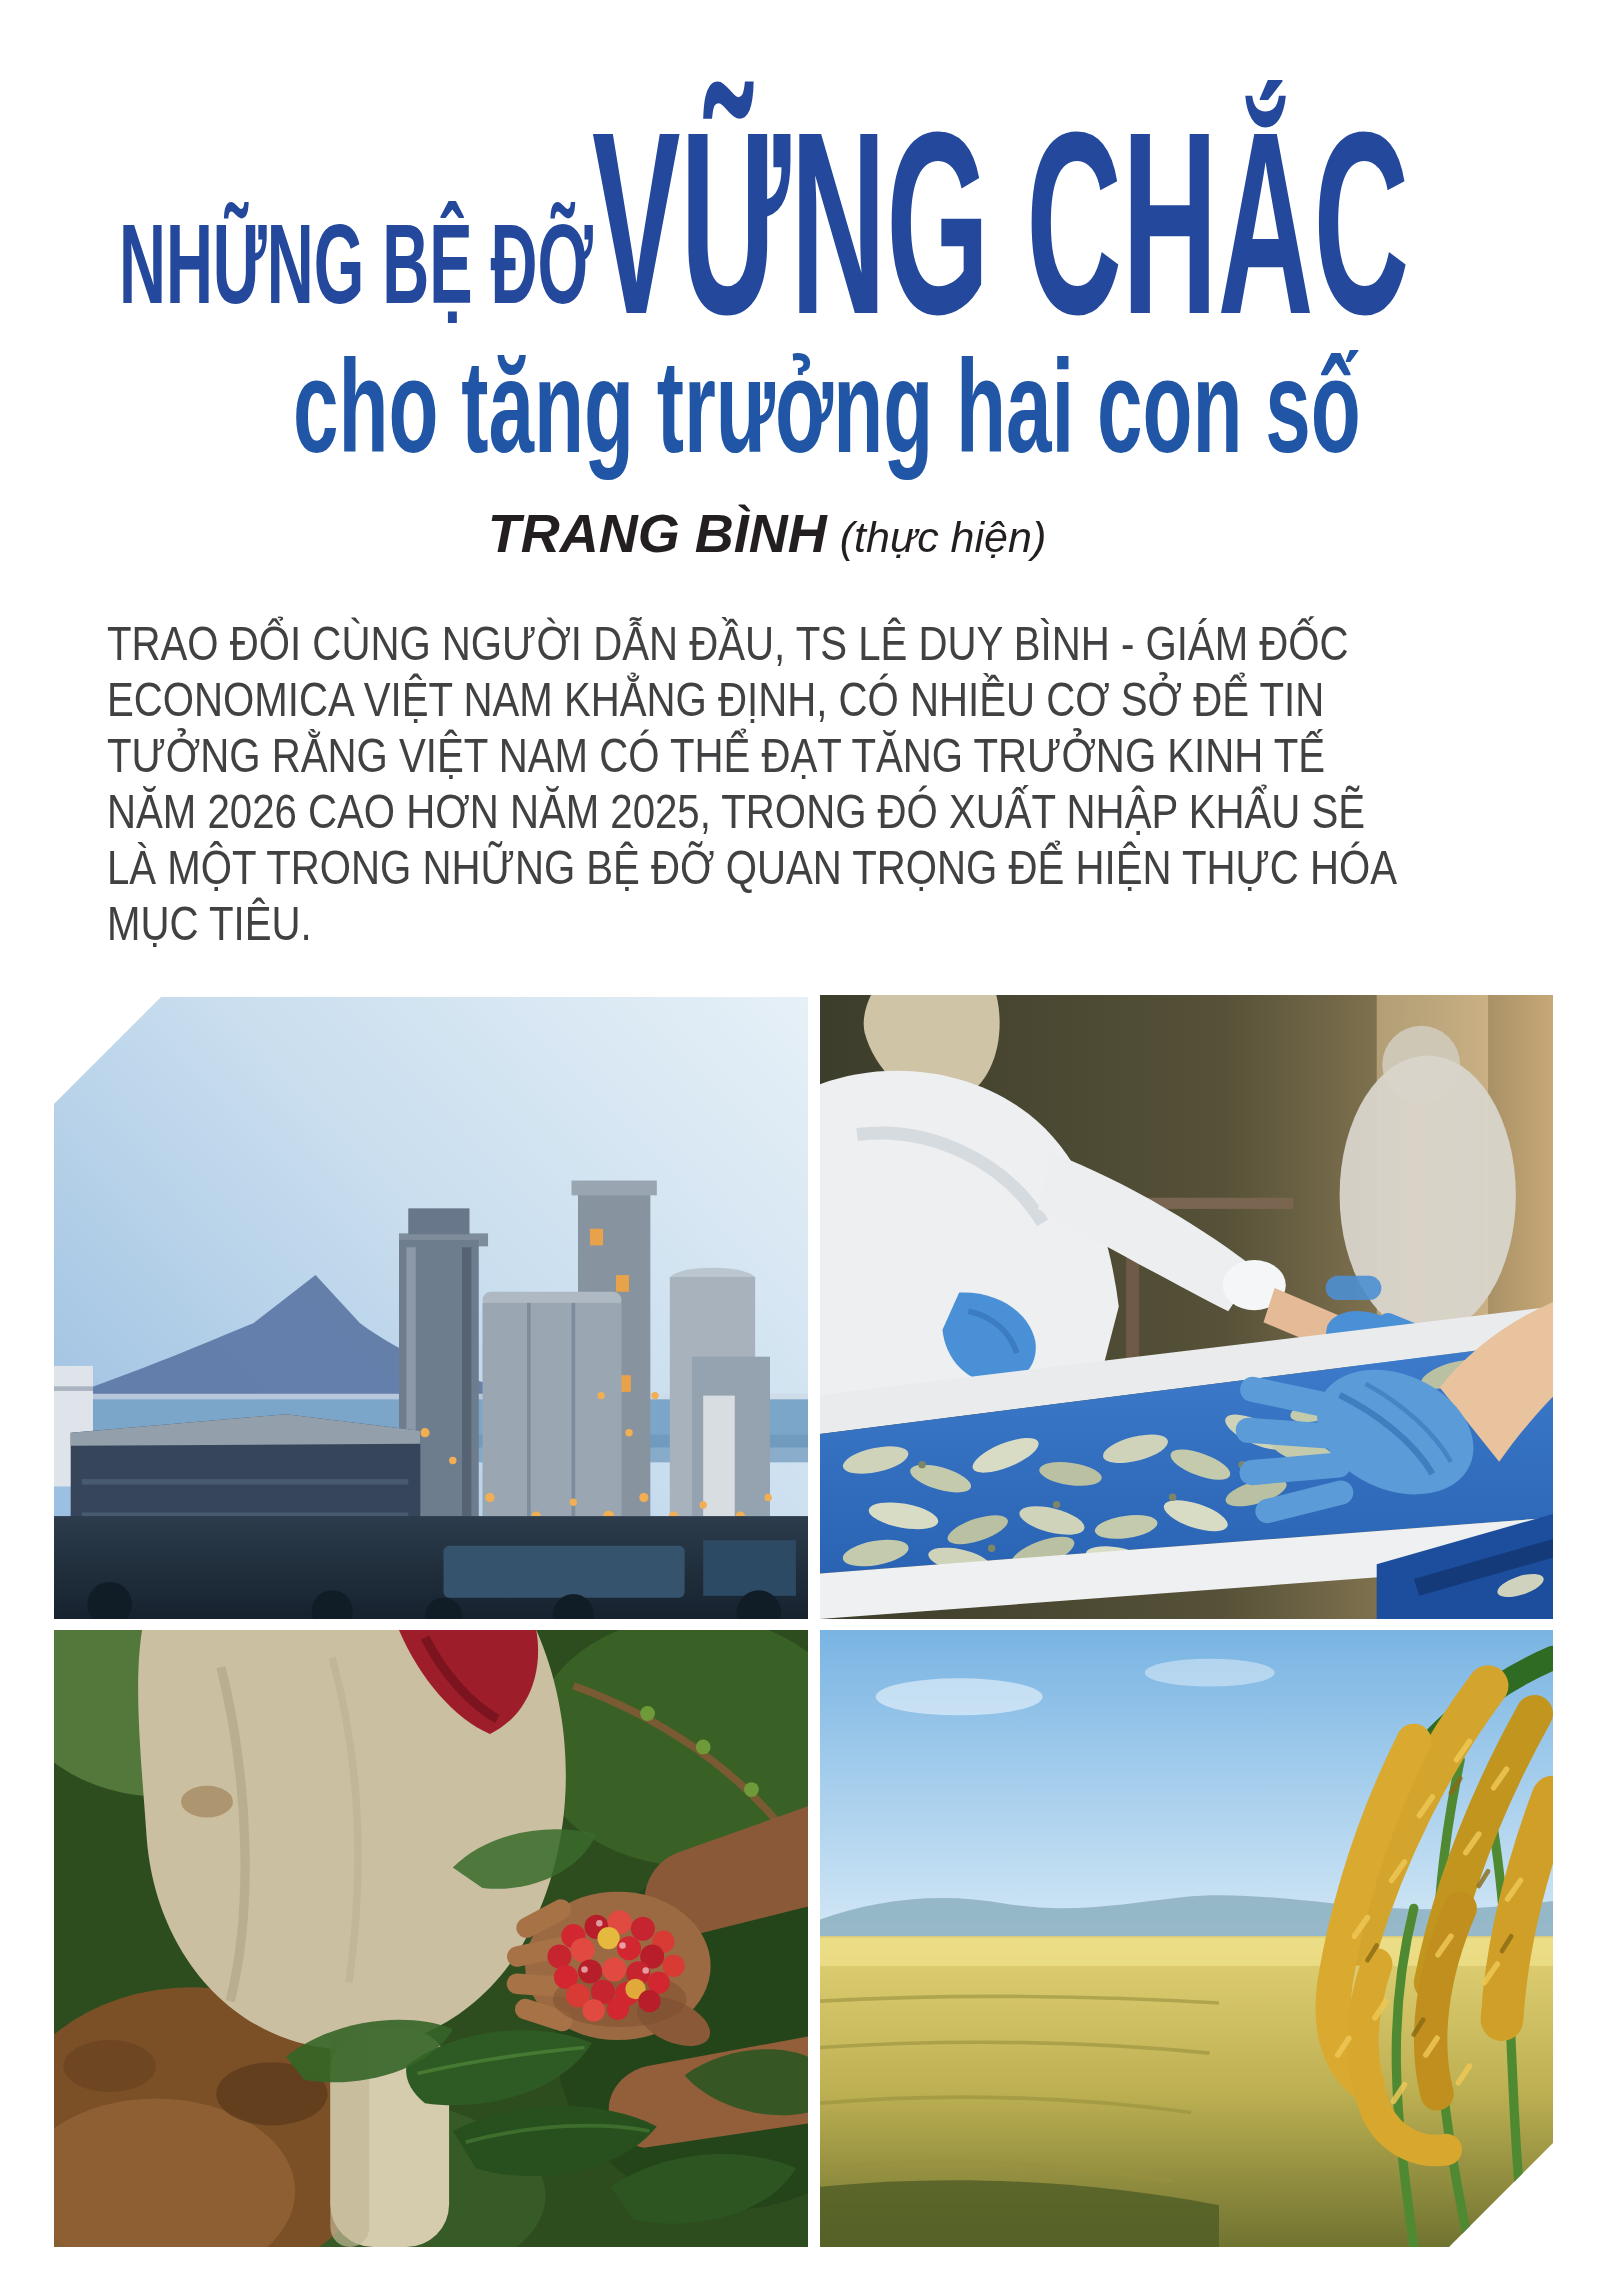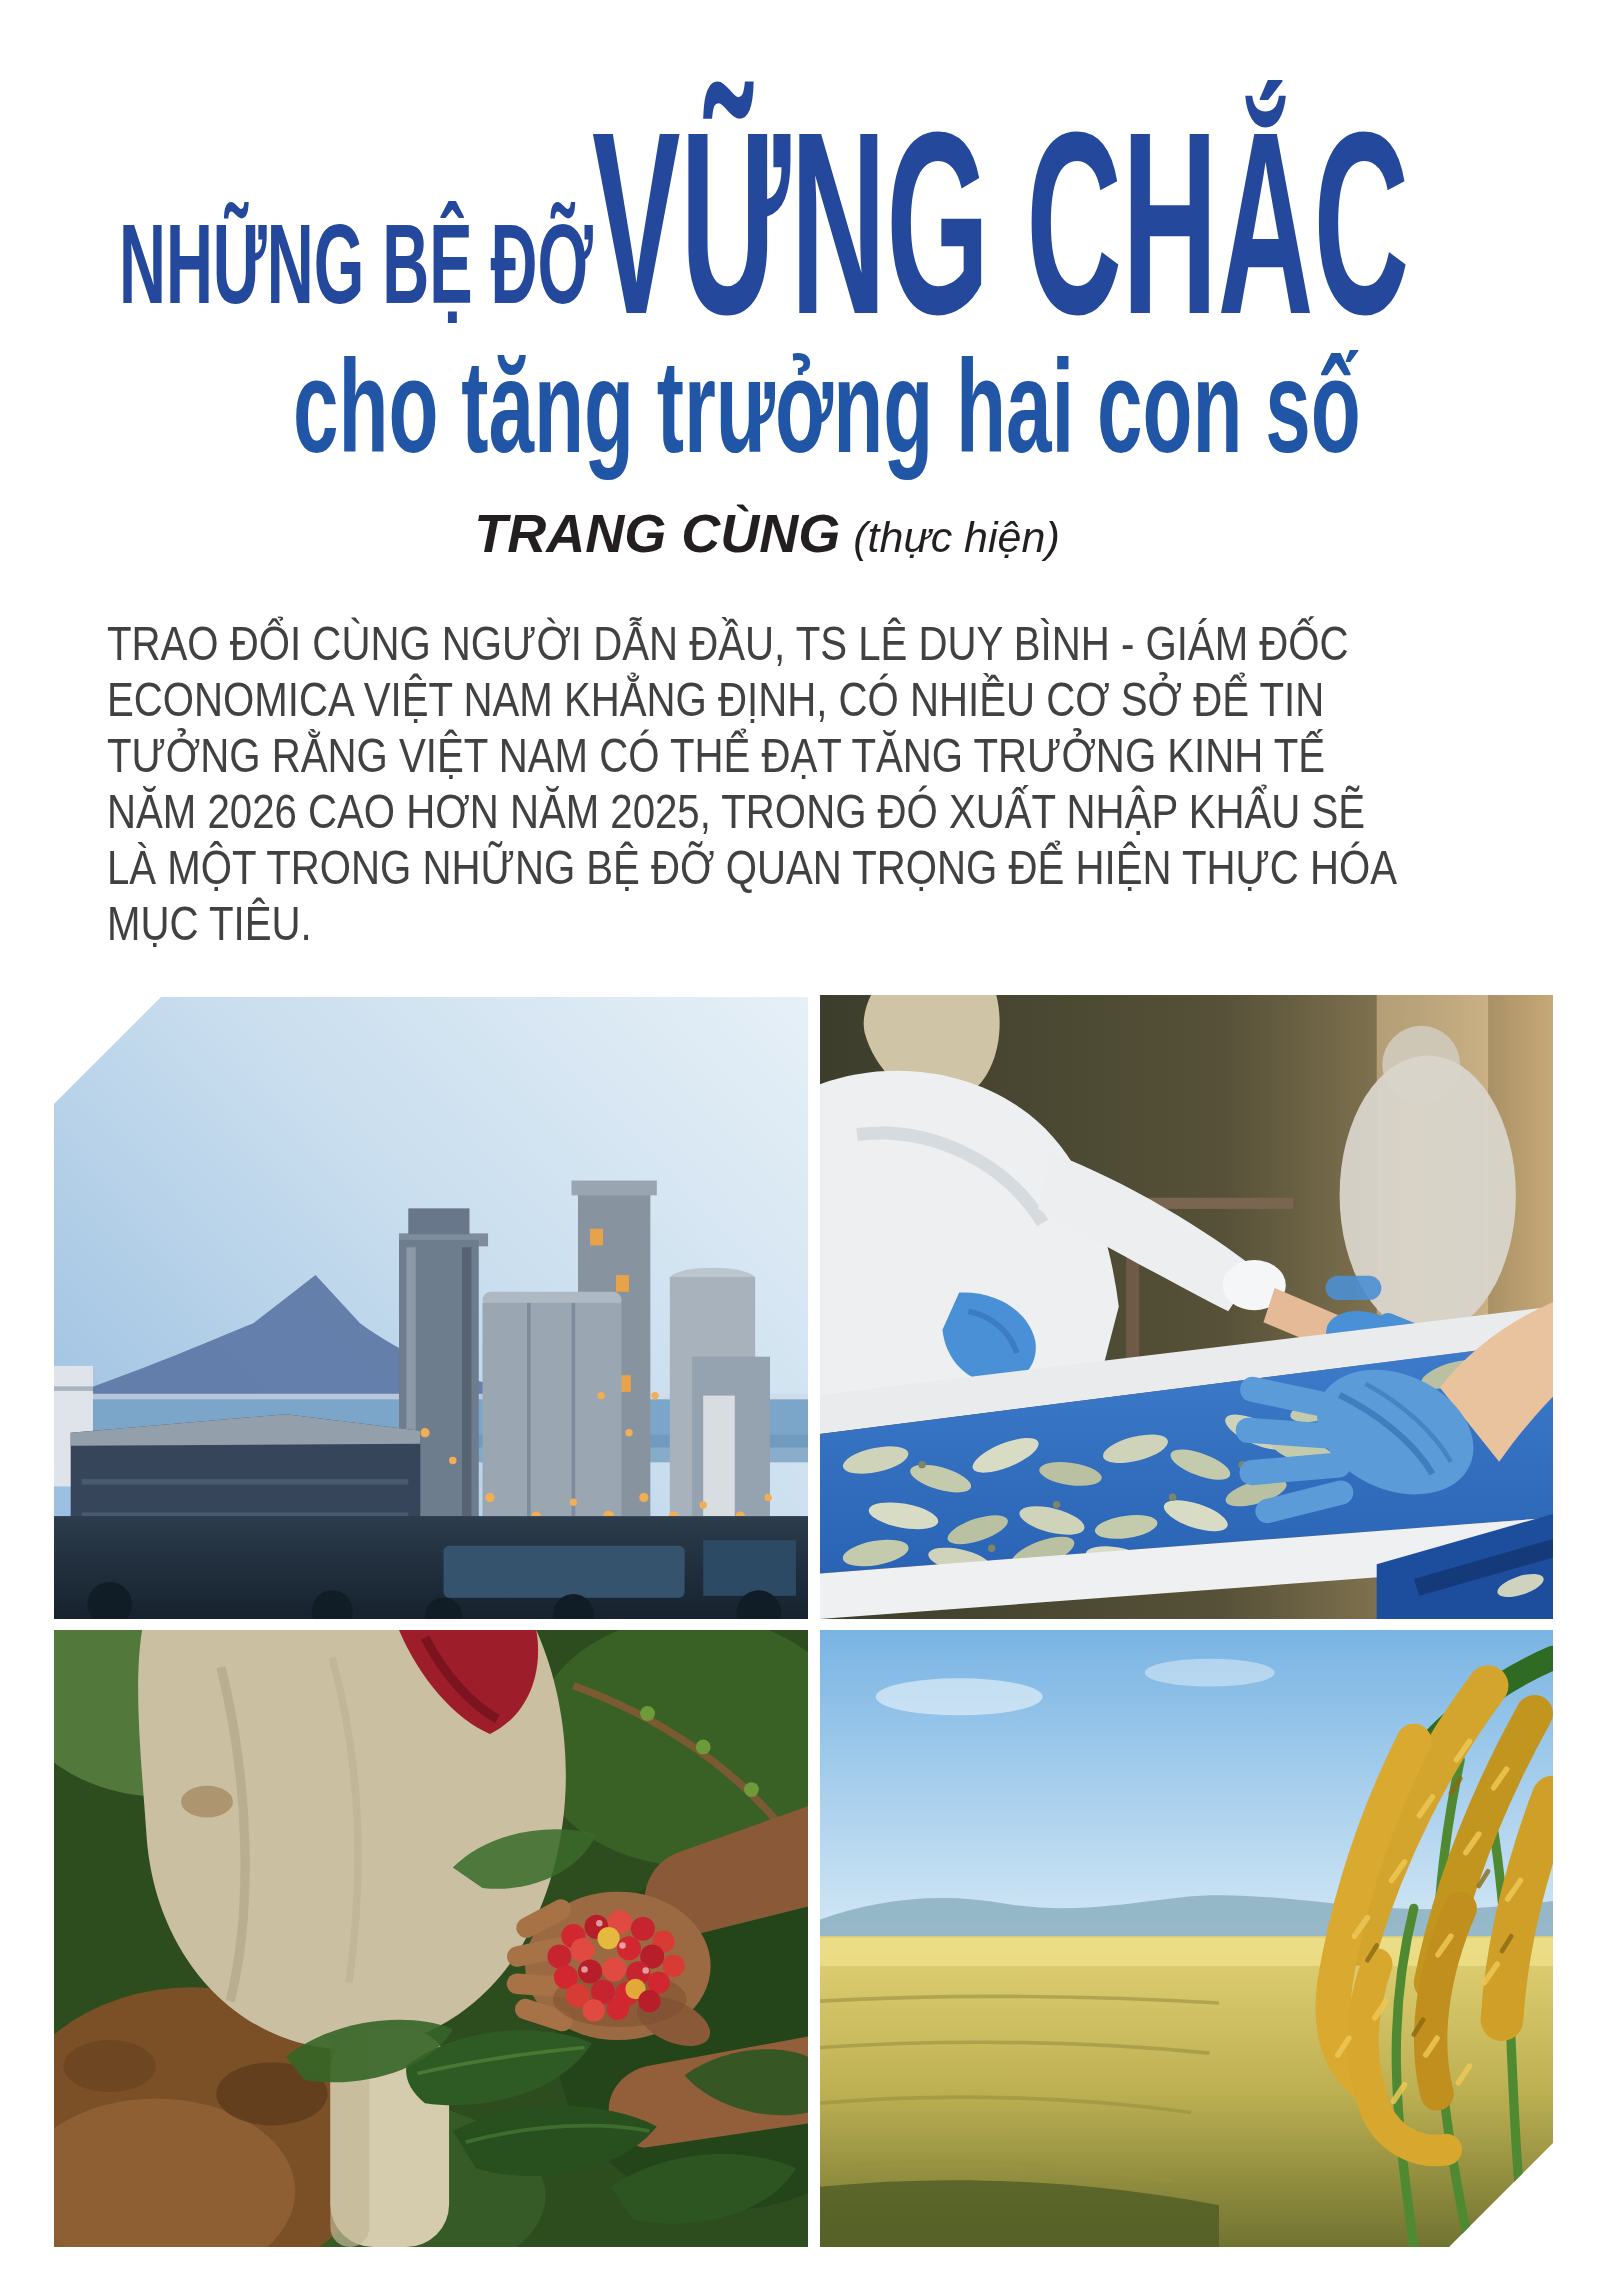--- a/index.html
+++ b/index.html
@@ -39,21 +39,21 @@
 </head>
 <body>
 
 <div class="page">
 
   <div class="hl hl-kicker">NHỮNG BỆ ĐỠ</div>
   <div class="hl hl-emph">VỮNG CHẮC</div>
   <div class="hl hl-sub">cho tăng trưởng hai con số</div>
 
   <div class="byline">
-    <span class="author">TRANG CÙNG</span><span class="role">(thực hiện)</span>
+    <span class="author">TRANG BÌNH</span><span class="role">(thực hiện)</span>
   </div>
 
   <div class="intro">
     <div>TRAO ĐỔI CÙNG NGƯỜI DẪN ĐẦU, TS LÊ DUY BÌNH - GIÁM ĐỐC</div>
     <div>ECONOMICA VIỆT NAM KHẲNG ĐỊNH, CÓ NHIỀU CƠ SỞ ĐỂ TIN</div>
     <div>TƯỞNG RẰNG VIỆT NAM CÓ THỂ ĐẠT TĂNG TRƯỞNG KINH TẾ</div>
     <div>NĂM 2026 CAO HƠN NĂM 2025, TRONG ĐÓ XUẤT NHẬP KHẨU SẼ</div>
     <div>LÀ MỘT TRONG NHỮNG BỆ ĐỠ QUAN TRỌNG ĐỂ HIỆN THỰC HÓA</div>
     <div>MỤC TIÊU.</div>
   </div>

